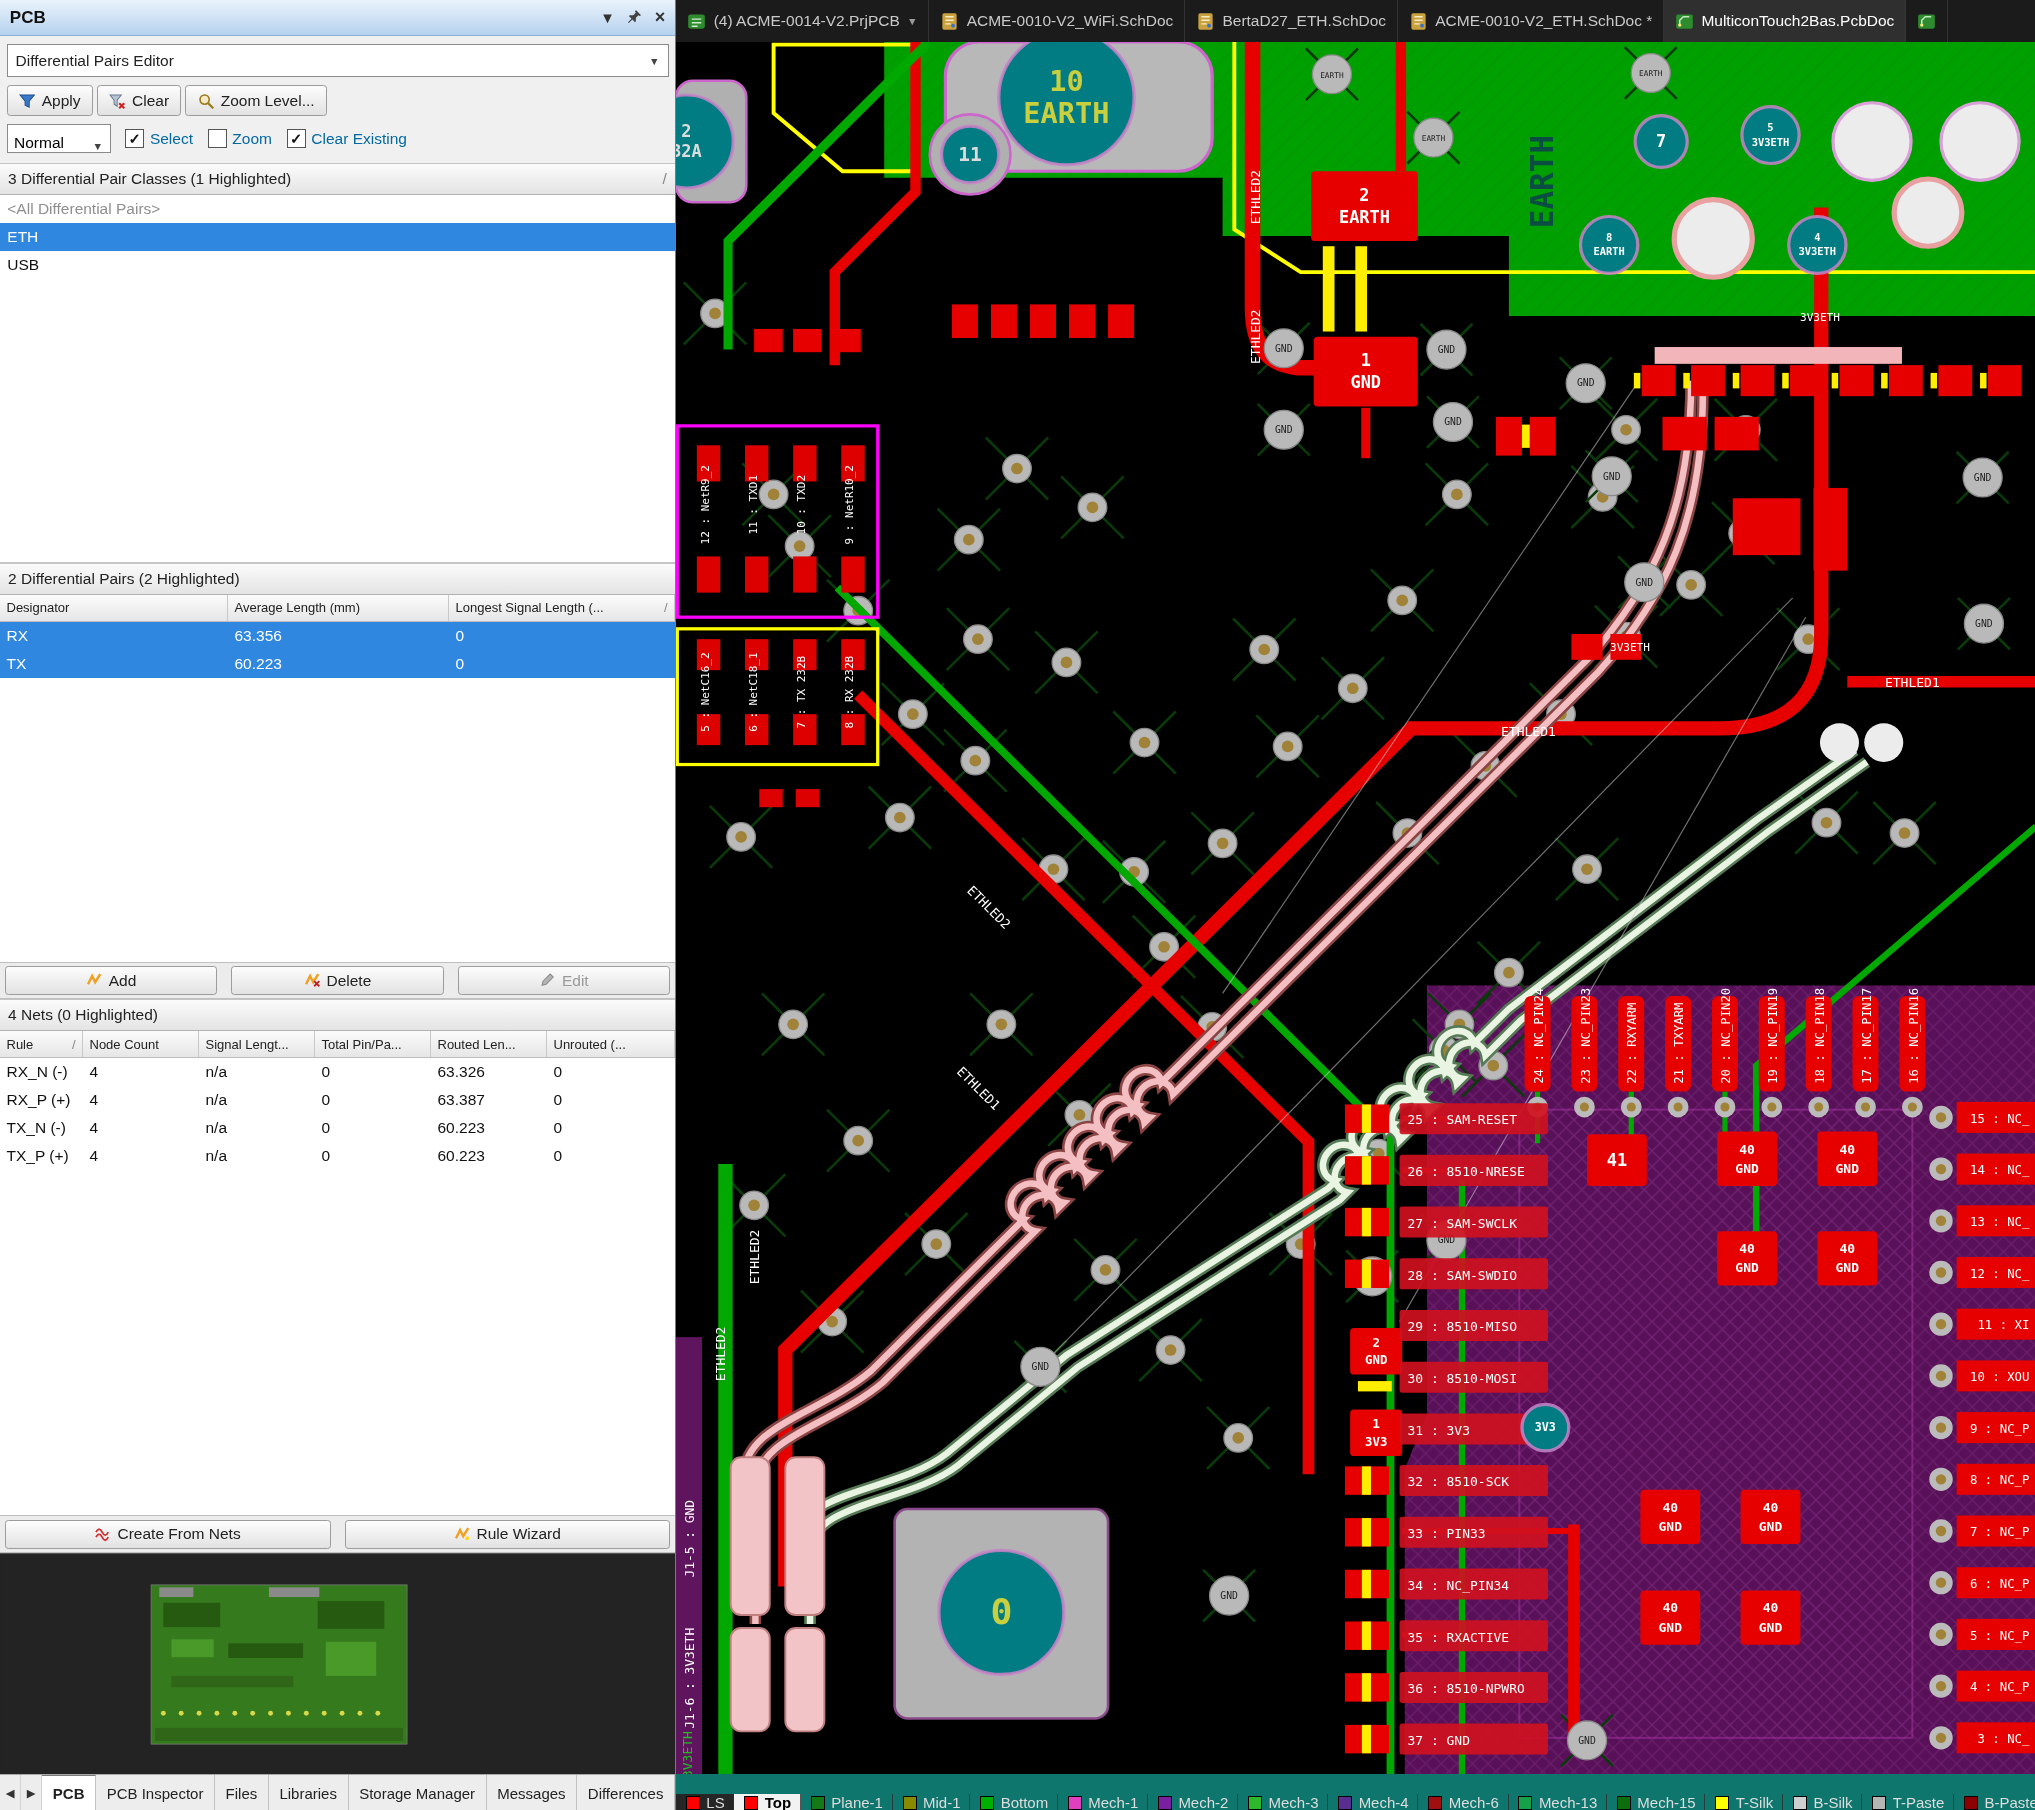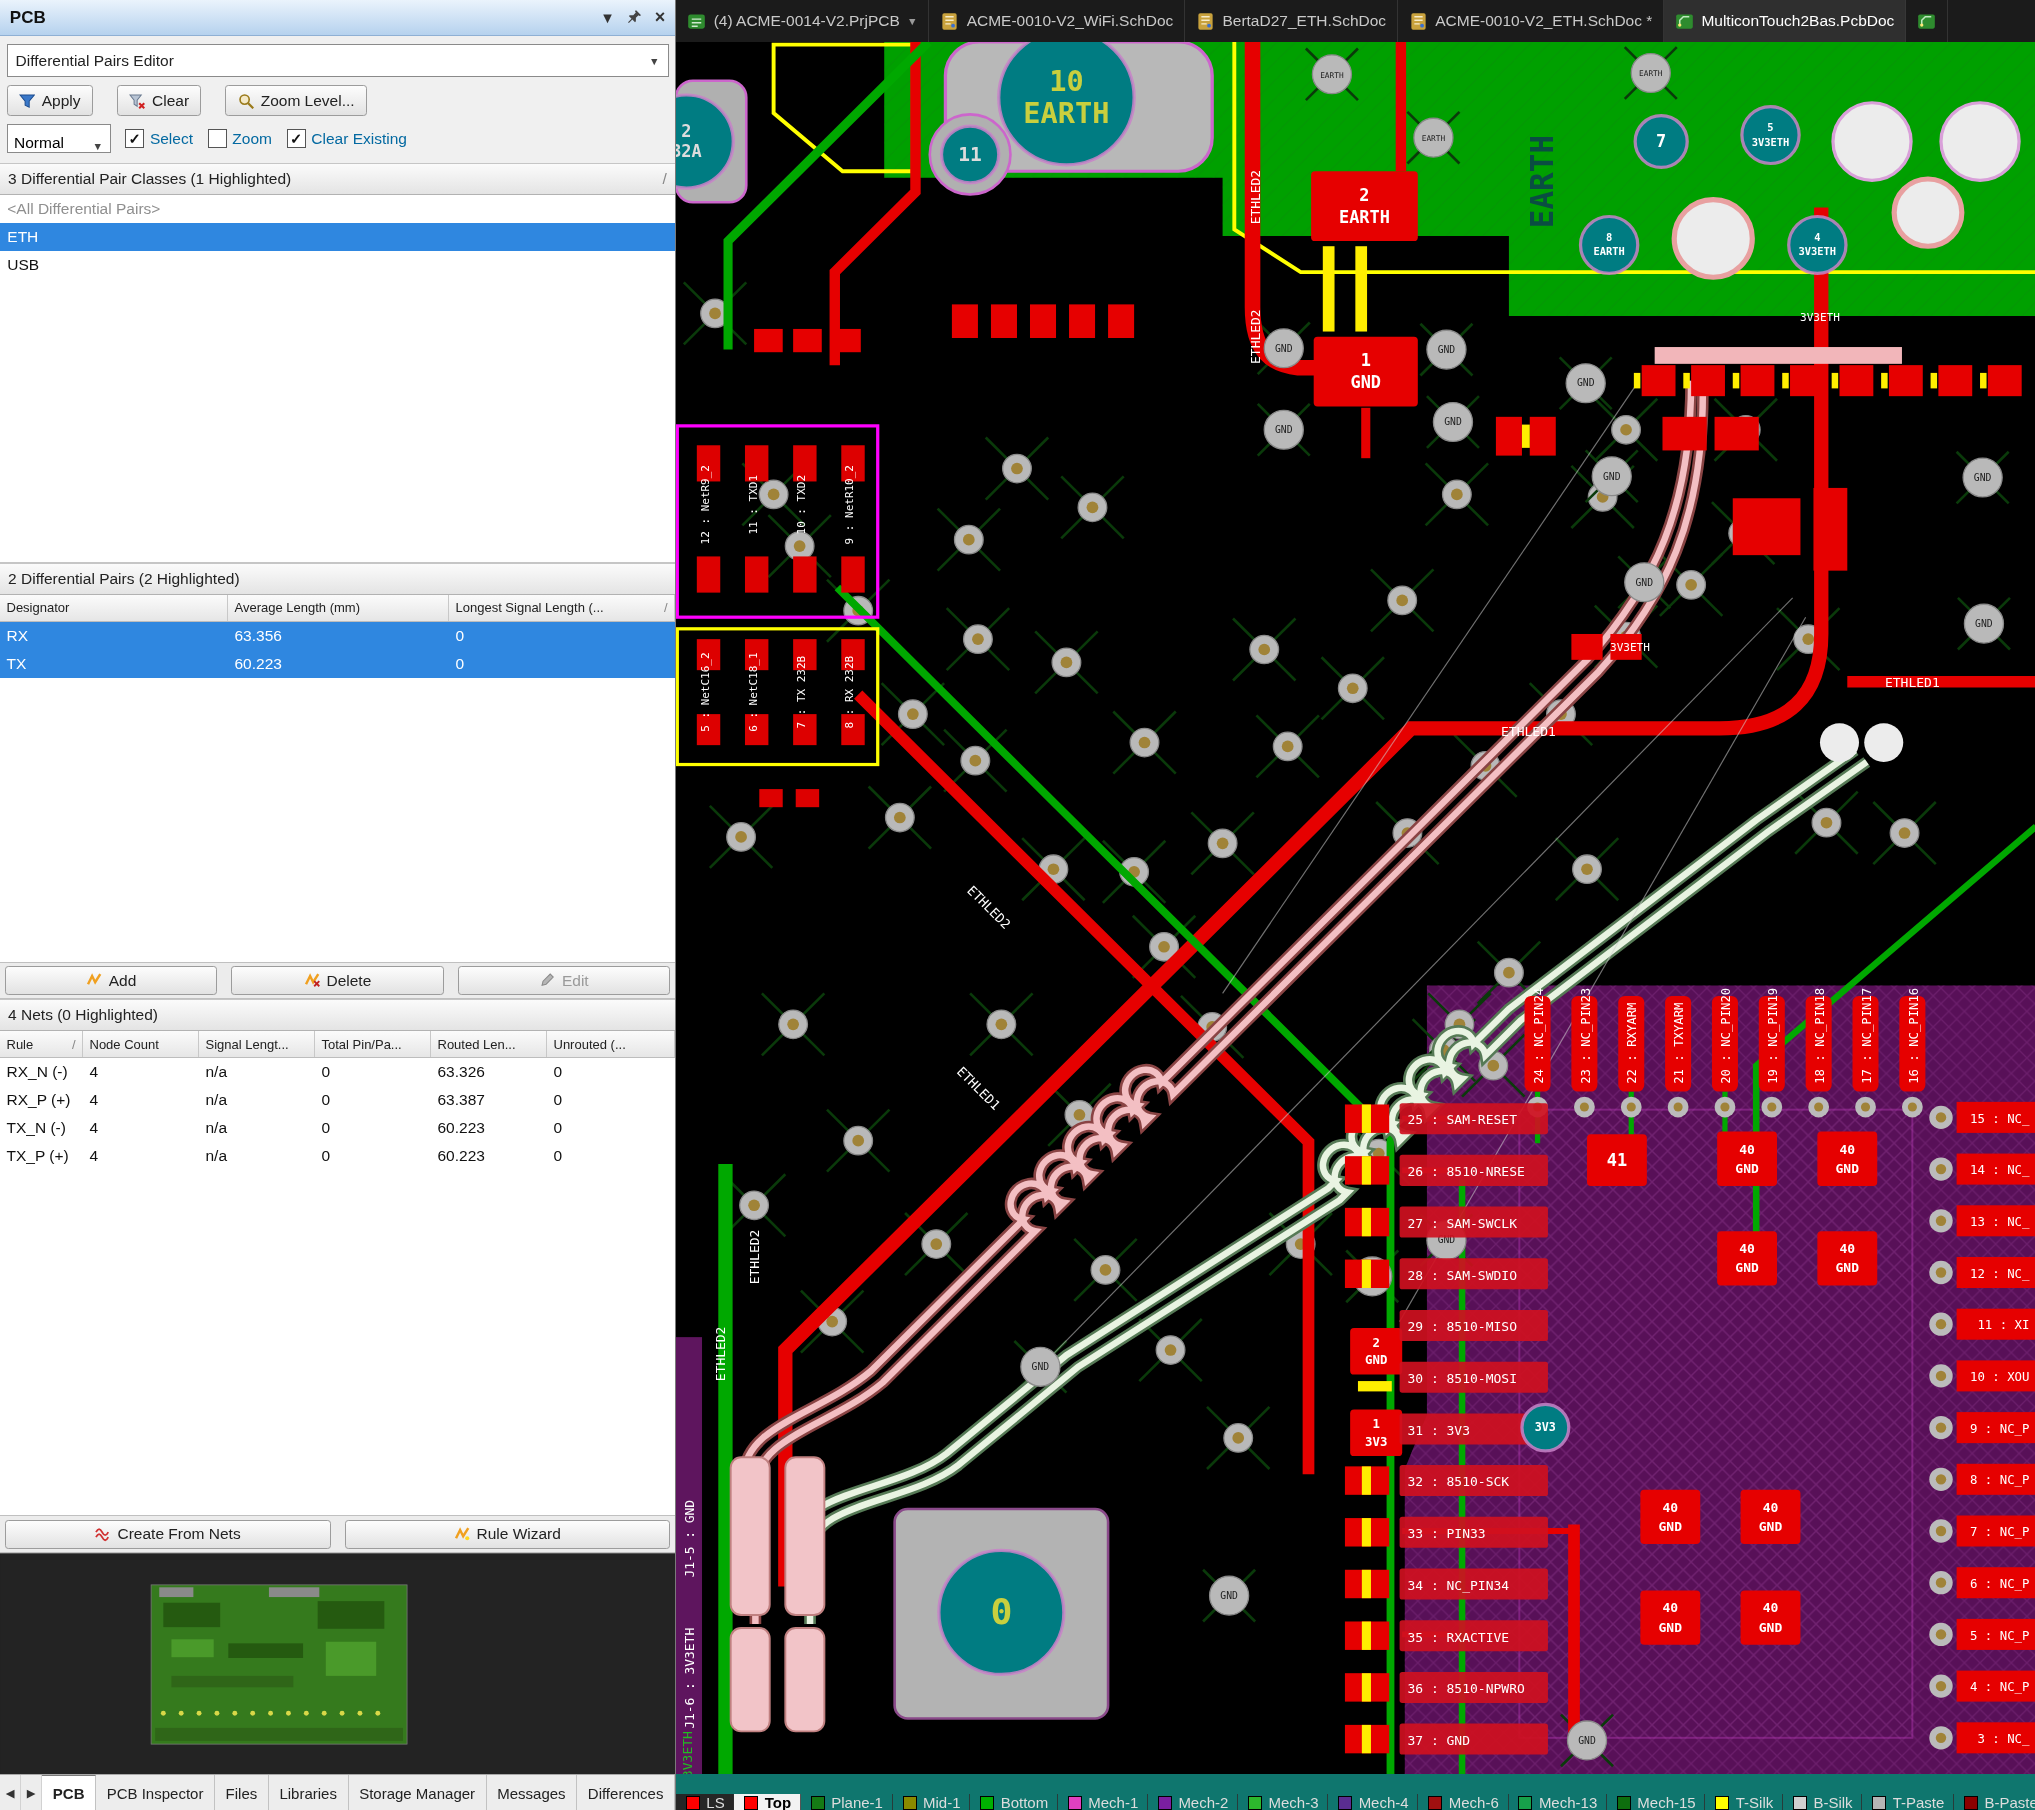--- a/index.html
+++ b/index.html
@@ -5,21 +5,21 @@
   *{box-sizing:border-box;margin:0;padding:0}
   html,body{width:2036px;height:1811px;overflow:hidden;background:#000;font-family:"Liberation Sans",sans-serif}
   .app{display:flex;width:2036px;height:1811px}
   
   .left-panel{width:676px;min-width:676px;background:#f0f0f0;border-right:1.6px solid #7a7a7a;display:flex;flex-direction:column;overflow:hidden}
   .panel-titlebar{height:36px;min-height:36px;background:linear-gradient(#eaf3fc,#b6d2ee);border-bottom:0.8px solid #8fb0d4;display:flex;align-items:center;padding:0 9.8px;font-weight:bold;font-size:17px;color:#111}
   .tb-icons{margin-left:auto;display:flex;gap:13px;align-items:center;color:#333;font-size:14.7px}
   .tb-icons span{cursor:default}
   .editor-select{margin:8.1px 6.5px 4.9px;height:33px;background:#fff;border:0.8px solid #8a8a8a;display:flex;align-items:center;justify-content:space-between;padding:0 8.1px;font-size:15.5px;color:#222}
   .chev{color:#444;font-size:10.6px}
-  .toolbar-row{display:flex;gap:24px;padding:3.3px 6.5px 6.5px;align-items:center}
+  .toolbar-row{display:flex;gap:4px;padding:3.3px 6.5px 6.5px;align-items:center}
   .btn{height:31px;background:linear-gradient(#fdfdfd,#e2e2e2);border:0.8px solid #9c9c9c;border-radius:3.3px;display:inline-flex;align-items:center;gap:6.5px;padding:0 11.4px;font-size:15.5px;color:#222;white-space:nowrap}
   .btn svg{width:16.3px;height:16.3px}
   .btn.disabled{color:#9a9a9a}
   .options-row{display:flex;align-items:center;gap:14.7px;padding:1.6px 6.5px 9.8px}
   .mode-select{width:104px;height:29px;background:#fff;border:0.8px solid #8a8a8a;display:flex;align-items:flex-end;justify-content:space-between;padding:0 6.5px;font-size:15.5px}
   label.opt{display:flex;gap:5.7px;align-items:center;font-size:15.5px;color:#0369a1}
   .cb{width:19px;height:19px;border:1.6px solid #555;background:#fff;display:inline-flex;align-items:center;justify-content:center;font-size:14.7px;color:#111}
   .cb.checked::after{content:"\2713";font-weight:bold}
   .section-header{height:32px;min-height:28px;background:linear-gradient(#fbfbfb,#e4e4e4);border-top:0.8px solid #c6c6c6;border-bottom:0.8px solid #b2b2b2;display:flex;align-items:center;justify-content:space-between;padding:0 8.1px;font-size:15.5px;color:#222}
   .sortg{color:#888}

